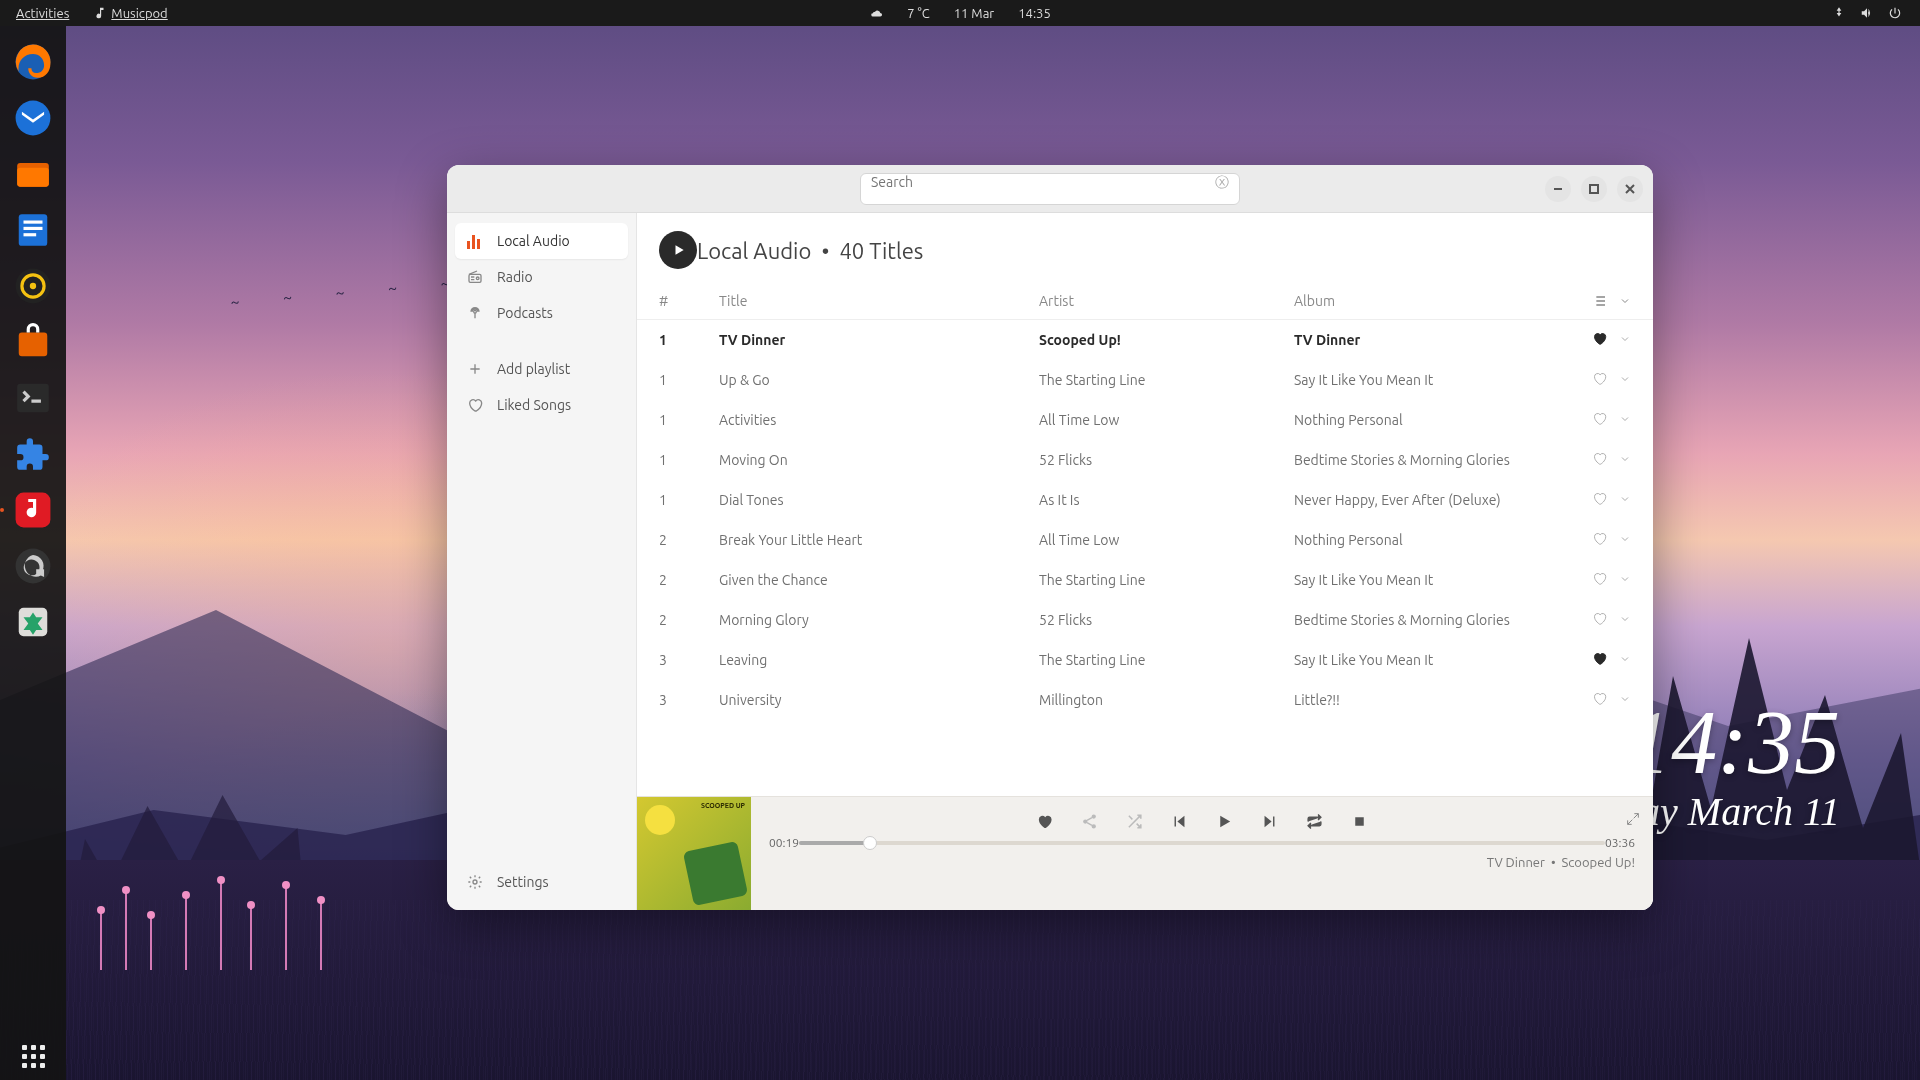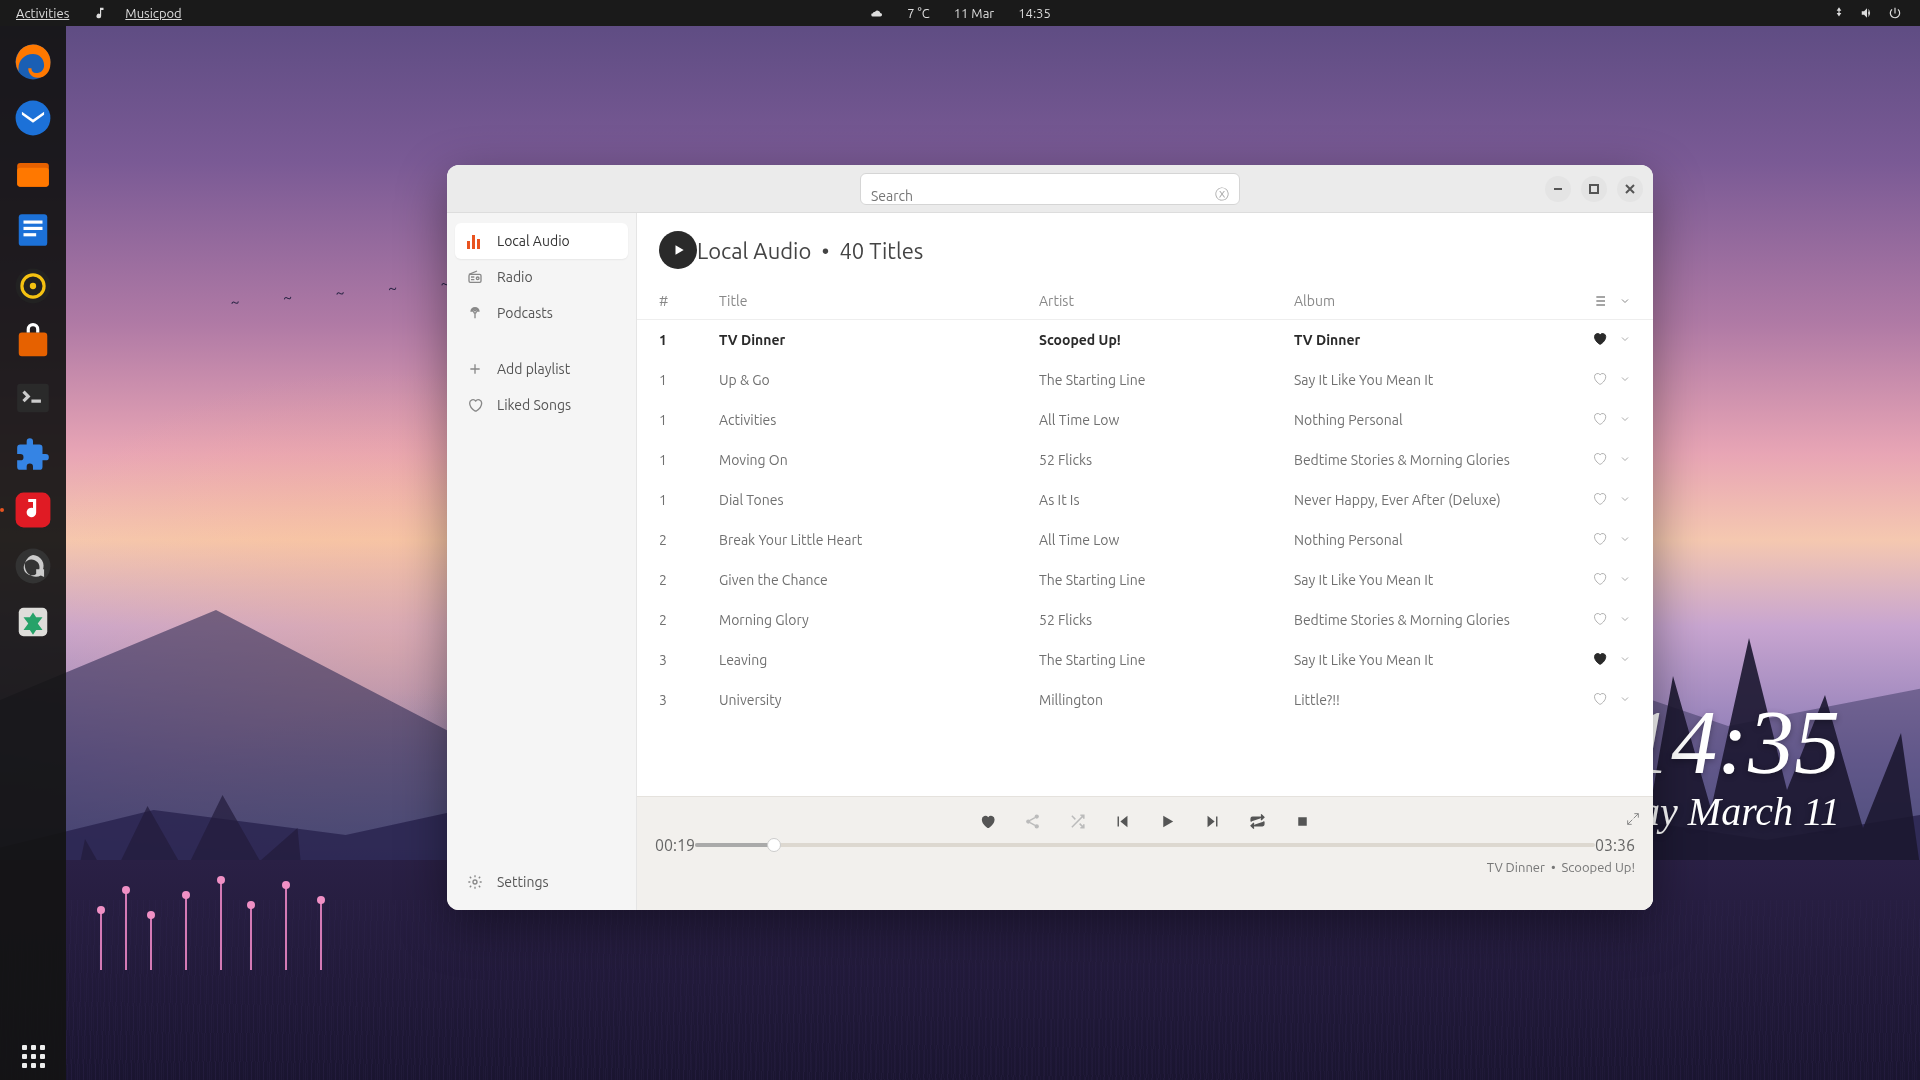--- a/index.html
+++ b/index.html
@@ -29,39 +29,39 @@
 .flowers span { position:absolute; width:2px; background:#d47ab5; }
 .flowers span::before { content:""; position:absolute; top:-4px; left:-3px; width:8px; height:8px; background:#f090c5; border-radius:50%; }
 .birds { position:absolute; top:280px; left:230px; color:#2a2545; font-size:16px; letter-spacing:20px; transform: rotate(-5deg);}
 
 
 .top-panel { position:absolute; top:0; left:0; right:0; height:26px; background:#1a1a1a; color:#ddd; display:flex; align-items:center; font-size:13px; z-index:100; }
 .top-panel .left-grp { display:flex; align-items:center; gap:24px; padding-left:16px;text-decoration:underline; }
 .top-panel .center-grp { position:absolute; left:50%; transform:translateX(-50%); display:flex; align-items:center; gap:24px; }
 .top-panel .right-grp { margin-left:auto; display:flex; align-items:center; gap:14px; padding-right:18px; }
 .top-panel svg { width:14px; height:14px; fill:#ddd; }
-.app-indicator { display:flex; align-items:center; gap:18px; }
+.app-indicator { display:flex; align-items:center; gap:4px; }
 
 
 .dock { position:absolute; top:26px; left:0; bottom:0; width:66px; background:rgba(20,20,20,.92); display:flex; flex-direction:column; align-items:center; padding-top:12px; gap:8px; z-index:90; }
 .dock-item { width:48px; height:48px; border-radius:10px; display:flex; align-items:center; justify-content:center; cursor:pointer; position:relative; }
 .dock-item.active::before { content:""; position:absolute; left:-9px; width:4px; height:4px; background:#e95420; border-radius:50%; }
 .dock-spacer { flex:1; }
 .apps-grid { display:grid; grid-template-columns:repeat(3,5px); grid-template-rows:repeat(3,5px); gap:4px; }
 .apps-grid span { background:#eee; border-radius:1px; }
 
 
 .desktop-clock { position:absolute; right:80px; bottom:245px; color:#fff; text-align:right; z-index:5; }
 .desktop-clock .time { font-size:92px; font-family: "Brush Script MT", cursive; font-style:italic; text-shadow:0 2px 6px rgba(0,0,0,.3); line-height:1;}
 .desktop-clock .date { font-size:40px; font-family: "Brush Script MT", cursive; font-style:italic; text-shadow:0 2px 6px rgba(0,0,0,.3);}
 
 
 .window { position:absolute; left:447px; top:165px; width:1206px; height:745px; background:#fafafa; border-radius:12px; box-shadow:0 15px 50px rgba(0,0,0,.4); overflow:hidden; display:flex; flex-direction:column; z-index:50; }
 .titlebar { height:48px; background:#ebebeb; display:flex; align-items:center; position:relative; border-bottom:1px solid #ddd; }
-.searchbar { position:absolute; left:50%; transform:translateX(-50%); width:380px; height:32px; background:#fff; border:1px solid #d5d5d5; border-radius:6px; display:flex; align-items:flex-end; padding:0 10px; color:#888; font-size:14px; }
+.searchbar { position:absolute; left:50%; transform:translateX(-50%); width:380px; height:32px; background:#fff; border:1px solid #d5d5d5; border-radius:6px; display:flex; align-items:flex-start; padding:0 10px; color:#888; font-size:14px; }
 .searchbar input { border:none; outline:none; flex:1; font-size:14px; background:transparent; }
 .searchbar .clear { color:#aaa; }
 .win-controls { position:absolute; right:10px; display:flex; gap:10px; }
 .win-btn { width:26px; height:26px; border-radius:50%; background:#e4e4e4; display:flex; align-items:center; justify-content:center; cursor:pointer; color:#555; }
 .win-btn svg { width:10px; height:10px; stroke:#555; stroke-width:2; fill:none;}
 
 .body { flex:1; display:flex; min-height:0; }
 .sidebar { width:190px; background:#f5f5f5; border-right:1px solid #e5e5e5; display:flex; flex-direction:column; padding:10px 8px; }
 .side-item { display:flex; align-items:center; gap:14px; padding:10px 12px; border-radius:6px; color:#555; font-size:14px; cursor:pointer; }
 .side-item.selected { background:#fff; color:#333; box-shadow:0 1px 2px rgba(0,0,0,.06); }
@@ -96,21 +96,21 @@
 .cover::before{content:"";position:absolute;top:8px;left:8px;width:30px;height:30px;background:#f5e040;border-radius:50%;}
 .cover::after{content:"";position:absolute;bottom:10px;right:8px;width:55px;height:55px;background:#3a7a30;border-radius:6px;transform:rotate(-12deg);}
 .cover-label{position:absolute;top:4px;right:6px;font-size:7px;font-weight:bold;color:#2a2a00;}
 .player-main { flex:1; display:flex; flex-direction:column; padding:10px 18px 6px; position:relative;}
 .controls { display:flex; align-items:center; justify-content:center; gap:28px; padding:6px 0;}
 .controls .ctl { cursor:pointer; color:#555; display:flex; }
 .controls svg { width:17px; height:17px; fill:#555; }
 .controls .ctl.muted svg { fill:#bbb; }
 .expand-btn { position:absolute; right:12px; top:14px; cursor:pointer;}
 .expand-btn svg { width:16px; height:16px; stroke:#888; fill:none; stroke-width:1.5;}
-.progress-row { display:flex; align-items:center; font-size:16px; color:#666; }
+.progress-row { display:flex; align-items:center; font-size:12px; color:#666; }
 .progress { flex:1; height:4px; background:#ddd8d0; border-radius:2px; position:relative; }
 .progress-fill { position:absolute; left:0; top:0; bottom:0; background:#aaa; border-radius:2px; }
 .progress-thumb { position:absolute; top:50%; width:14px; height:14px; background:#fff; border:1px solid #ccc; border-radius:50%; transform:translate(-50%,-50%); }
 .now-playing { text-align:right; font-size:13px; color:#777; padding-top:6px;}
 
 .bars-ico { display:flex; gap:2px; align-items:flex-end; height:14px;}
 .bars-ico span{ width:3px; background:#e95420;}
 </style>
 </head>
 <body>
@@ -494,20 +494,23 @@
                   <path d="M12 21s-8-5-8-12a5 5 0 019-3 5 5 0 019 3c0 7-8 12-8 12z"></path>
                 </svg></span>
               <span class="chev"><svg viewBox="0 0 24 24">
                   <path d="M6 9l6 6 6-6"></path>
                 </svg></span>
             </div>
           </div>
         </div>
 
       <div class="player">
+        <div class="cover">
+            <span class="cover-label">SCOOPED UP</span>
+          </div>
         <div class="player-main">
           <div class="expand-btn"><svg viewBox="0 0 24 24">
                 <path d="M4 20l7-7M20 4l-7 7M14 4h6v6M10 20H4v-6"></path>
               </svg></div>
           <div class="controls">
             <span class="ctl">
                 <svg viewBox="0 0 24 24">
                   <path d="M12 21s-8-5-8-12a5 5 0 019-3 5 5 0 019 3c0 7-8 12-8 12z"></path>
                 </svg>
               </span>

